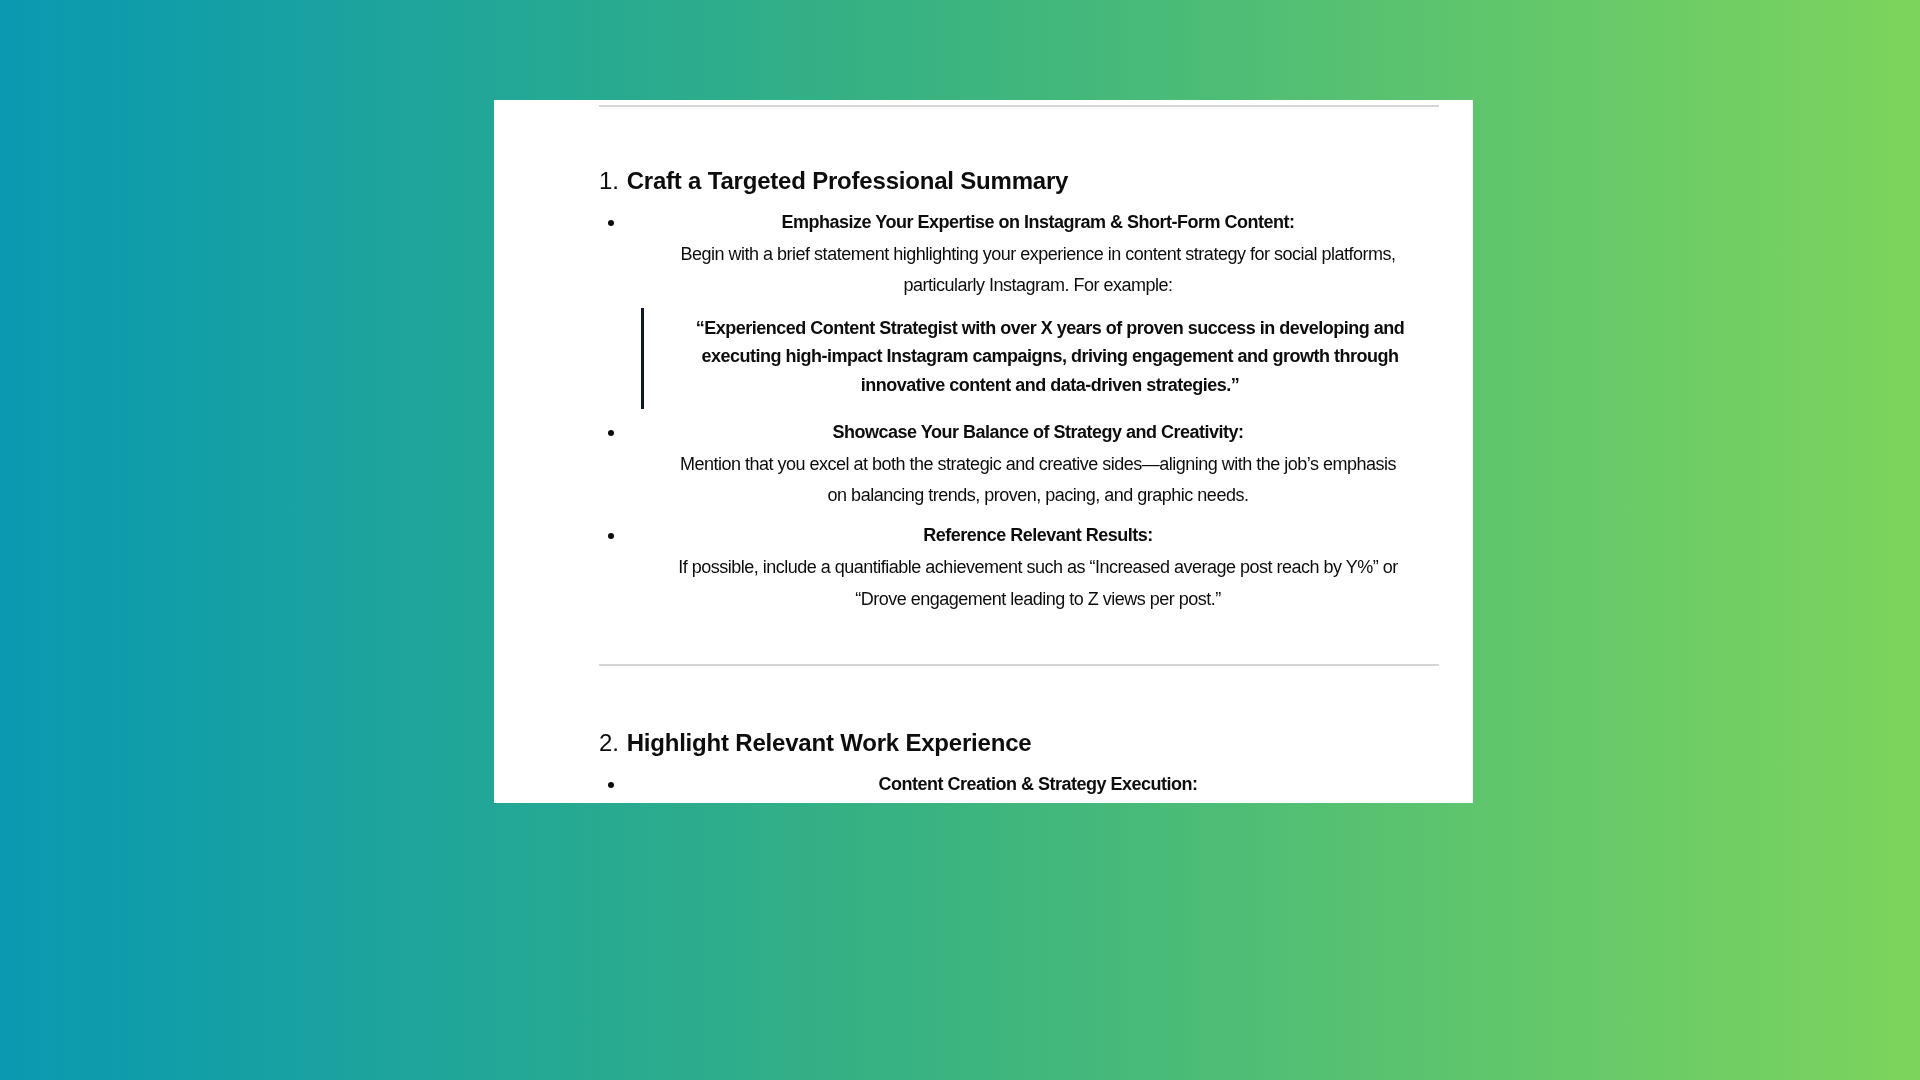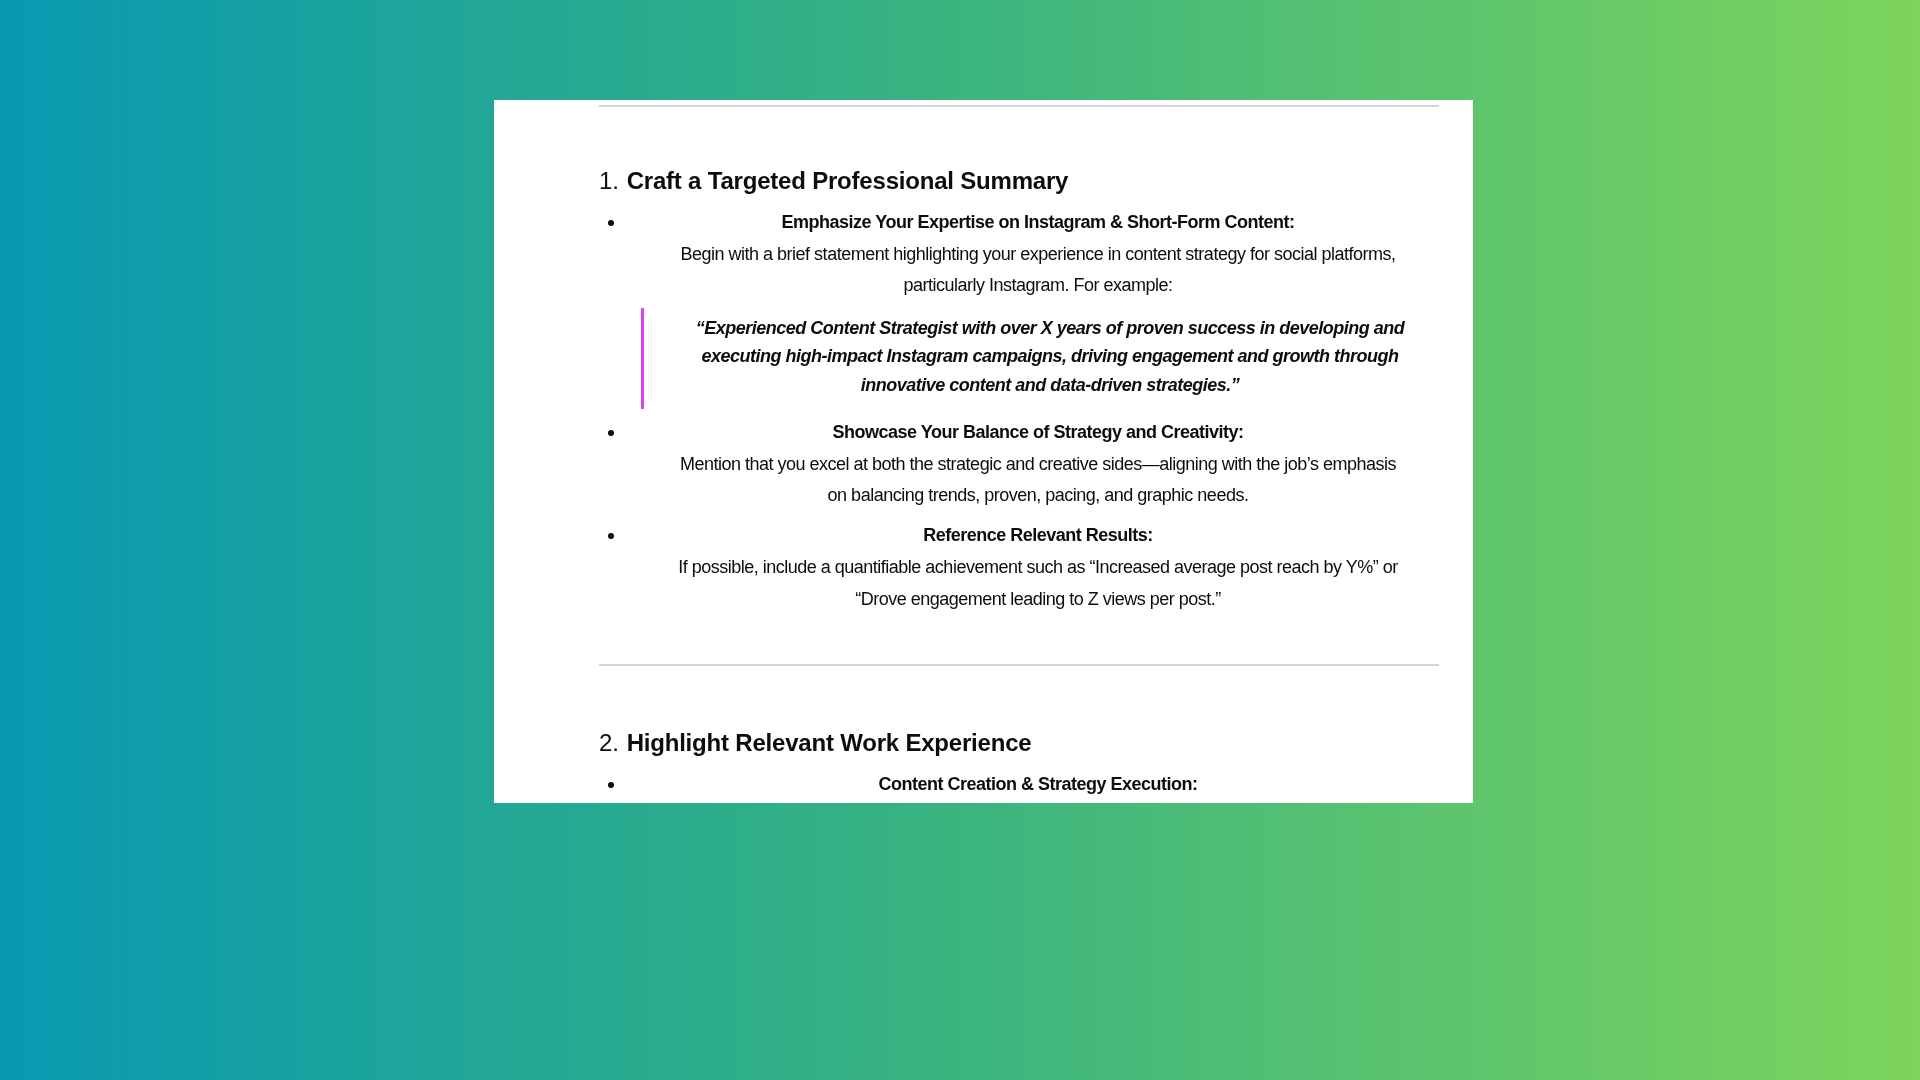--- a/index.html
+++ b/index.html
@@ -28,22 +28,22 @@
   ul.list > li { position:relative; padding-left:38px; margin-top:8px; }
   ul.list > li:first-child { margin-top:0; }
   .dot {
     position:absolute; left:9px; top:13px; width:6px; height:6px;
     border-radius:50%; background:#0d0d0d;
   }
   .li-title { font-weight:700; white-space:nowrap; }
   .line { white-space:nowrap; }
   blockquote.quote {
     margin:6px 0 0 4px; padding:6px 0 10px 17px;
-    border-left:3px solid #d946ef;
-    font-style:italic; font-weight:600; line-height:28.3px;
+    border-left:3px solid #0f172a;
+    font-weight:600; line-height:28.3px;
   }
   .intro { margin-top:10px; }
   ul.sublist { list-style:none; margin:10px 0 0 0; padding:0; }
   ul.sublist > li { position:relative; padding-left:36px; }
   .subdot {
     position:absolute; left:7px; top:13px; width:6px; height:6px;
     border-radius:50%; background:#0d0d0d;
   }
   .em { font-style:italic; }
   .scroll-btn {

